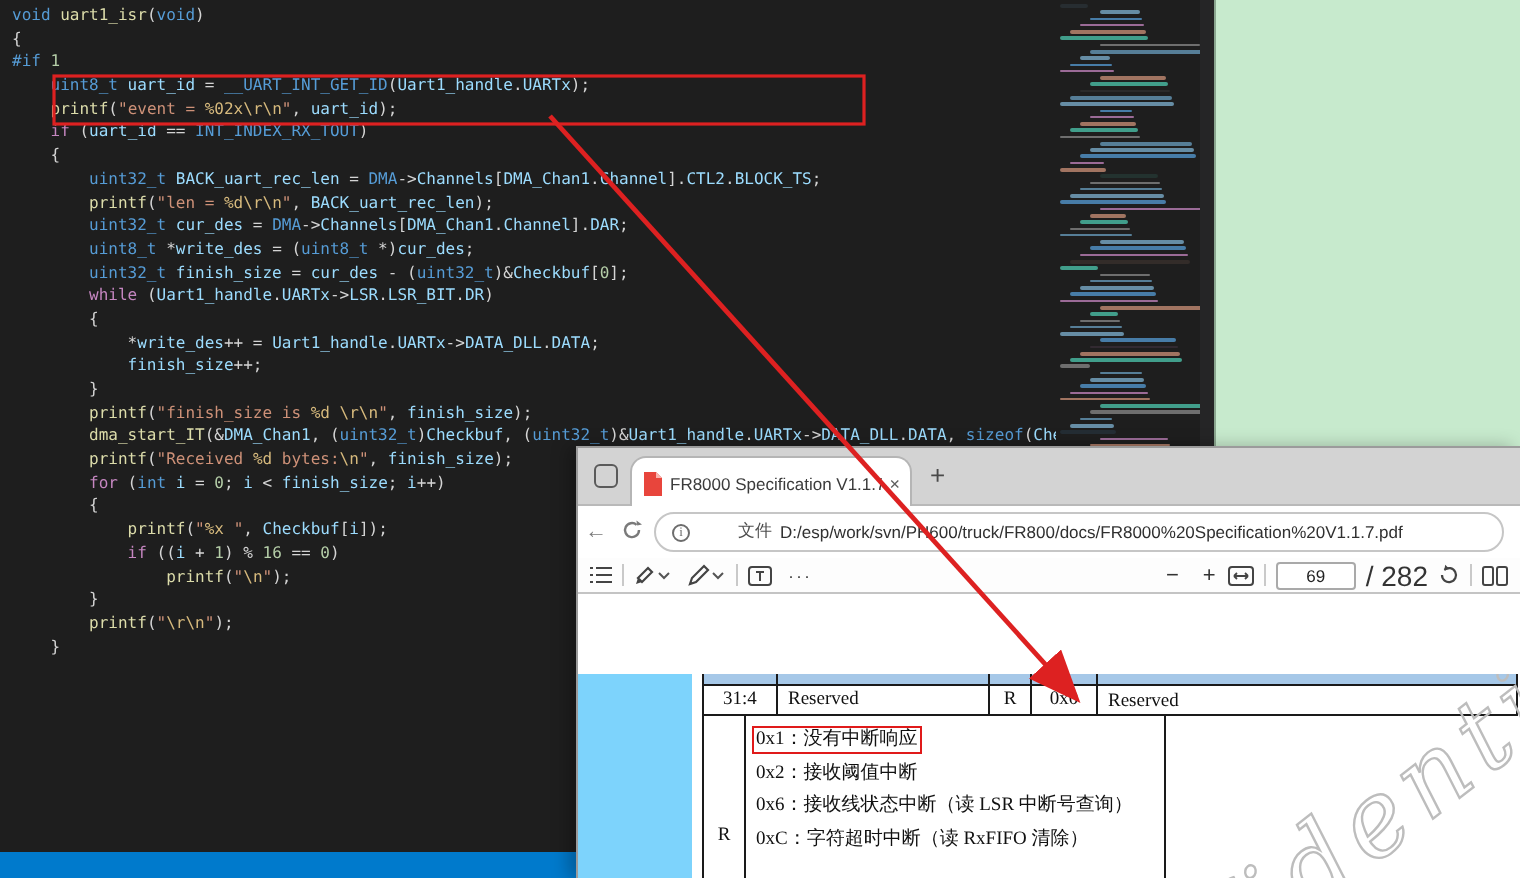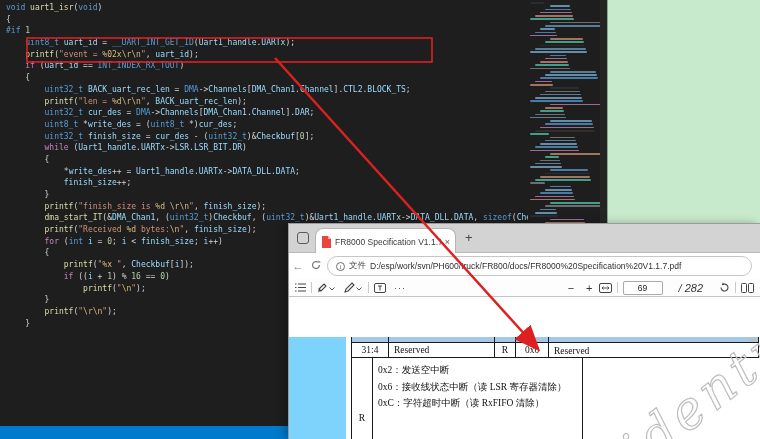--- a/index.html
+++ b/index.html
@@ -38,32 +38,32 @@
   .tab-title { font-size:8.5px; color:#3b3b3b; white-space:nowrap; overflow:hidden; flex:1; }
   .pdf-icon { width:10px; height:12px; flex:0 0 auto; }
   .tab-close { font-size:9px; color:#5f5f5f; flex:0 0 auto; cursor:default; }
   .new-tab { position:absolute; left:176px; top:6px; font-size:13px; color:#4a4a4a; }
   .addr-bar { position:relative; height:26px; background:#fff; display:flex; align-items:center; }
   .nav-btn { width:18px; text-align:center; font-size:11px; color:#7a7a7a; flex:0 0 auto; }
   .addr-pill { flex:1; height:20px; margin:0 8px 0 2px; border:1px solid #c6c6c6; border-radius:11px;
                display:flex; align-items:center; padding:0 8px; gap:4px; overflow:hidden; }
   .info-ic { width:9px; height:9px; border:1px solid #6d6d6d; border-radius:50%; color:#6d6d6d;
              font-size:6.5px; line-height:8px; text-align:center; font-family:"Liberation Serif", serif; flex:0 0 auto; }
-  .addr-prefix { font-size:8.5px; color:#4e4e4e; flex:0 0 auto; }
+  .addr-prefix { font-size:8.5px; color:#4e4e4e; flex:0 0 auto;margin-left:20px; }
   .addr-url { font-size:8.5px; color:#303030; white-space:nowrap; }
   .pdf-toolbar { position:relative; height:18px; background:#fdfdfd; border-bottom:1px solid #c4c4c4;
                  display:flex; align-items:center; font-size:10px; color:#444; }
   .tb-ic { display:inline-flex; align-items:center; justify-content:center; height:18px; }
   .tb-sep { width:1px; height:11px; background:#c9c9c9; margin:0 5px; }
   .chev { font-size:6px; color:#555; margin:2px 1px 0 1px; }
   .tb-spacer { flex:1; }
   .zoom-glyph { font-size:11px; color:#333; padding:0 6px; }
   .page-box { width:40px; height:14px; border:1px solid #a9a9a9; border-radius:2px; background:#fff;
               font-size:8.5px; color:#222; text-align:center; line-height:13px; }
-  .page-total { font-size:11px; color:#333; margin:0 16px;font-style:italic; }
+  .page-total { font-size:14px; color:#333; margin:0 5px; }
   .pdf-content { position:relative; height:180px; background:#7dd3fc; overflow:hidden;margin-top:40px; }
   .pdf-page { position:absolute; left:57px; top:0; width:430px; height:160px; background:#fff; overflow:hidden; }
 
   
   .pdf-table { position:absolute; left:5px; top:0; border-left:1px solid #1a1a1a;
                font-family:"Liberation Serif","DejaVu Serif", serif; color:#111; }
   .trow { display:flex; }
   .tcell { border-right:1px solid #1a1a1a; border-bottom:1px solid #1a1a1a; font-size:9.5px;
            display:flex; align-items:center; overflow:hidden; }
   .c-bits{width:37px; justify-content:center;}
@@ -334,22 +334,23 @@
               <div class="tcell c-name">Reserved</div>
               <div class="tcell c-rw">R</div>
               <div class="tcell c-reset">0x0</div>
               <div class="tcell c-desc">
                 <div class="pdf-intro">Reserved</div>
               </div>
             </div>
             <div class="trow r2">
               <div class="tcell c-rw">R</div>
               <div class="tcell c-desc">
-                <div class="pdf-item"><span>0x2：发送空中断</span></div>
-                <div class="pdf-item"><span>0x6：接收线状态中断（读 LSR 寄存器清除）</span></div>
+                <div class="pdf-item"><span class="hl-red">0x1：没有中断响应</span></div>
+                <div class="pdf-item"><span>0x2：接收阈值中断</span></div>
+                <div class="pdf-item"><span>0x6：接收线状态中断（读 LSR 中断号查询）</span></div>
                 <div class="pdf-item"><span>0xC：字符超时中断（读 RxFIFO 清除）</span></div>
               </div>
             </div>
           </div>
         <div class="watermark">Confidential</div>
       </div>
     </div>
   </div>
 
   <svg class="overlay" width="760" height="439" viewBox="0 0 760 439">

